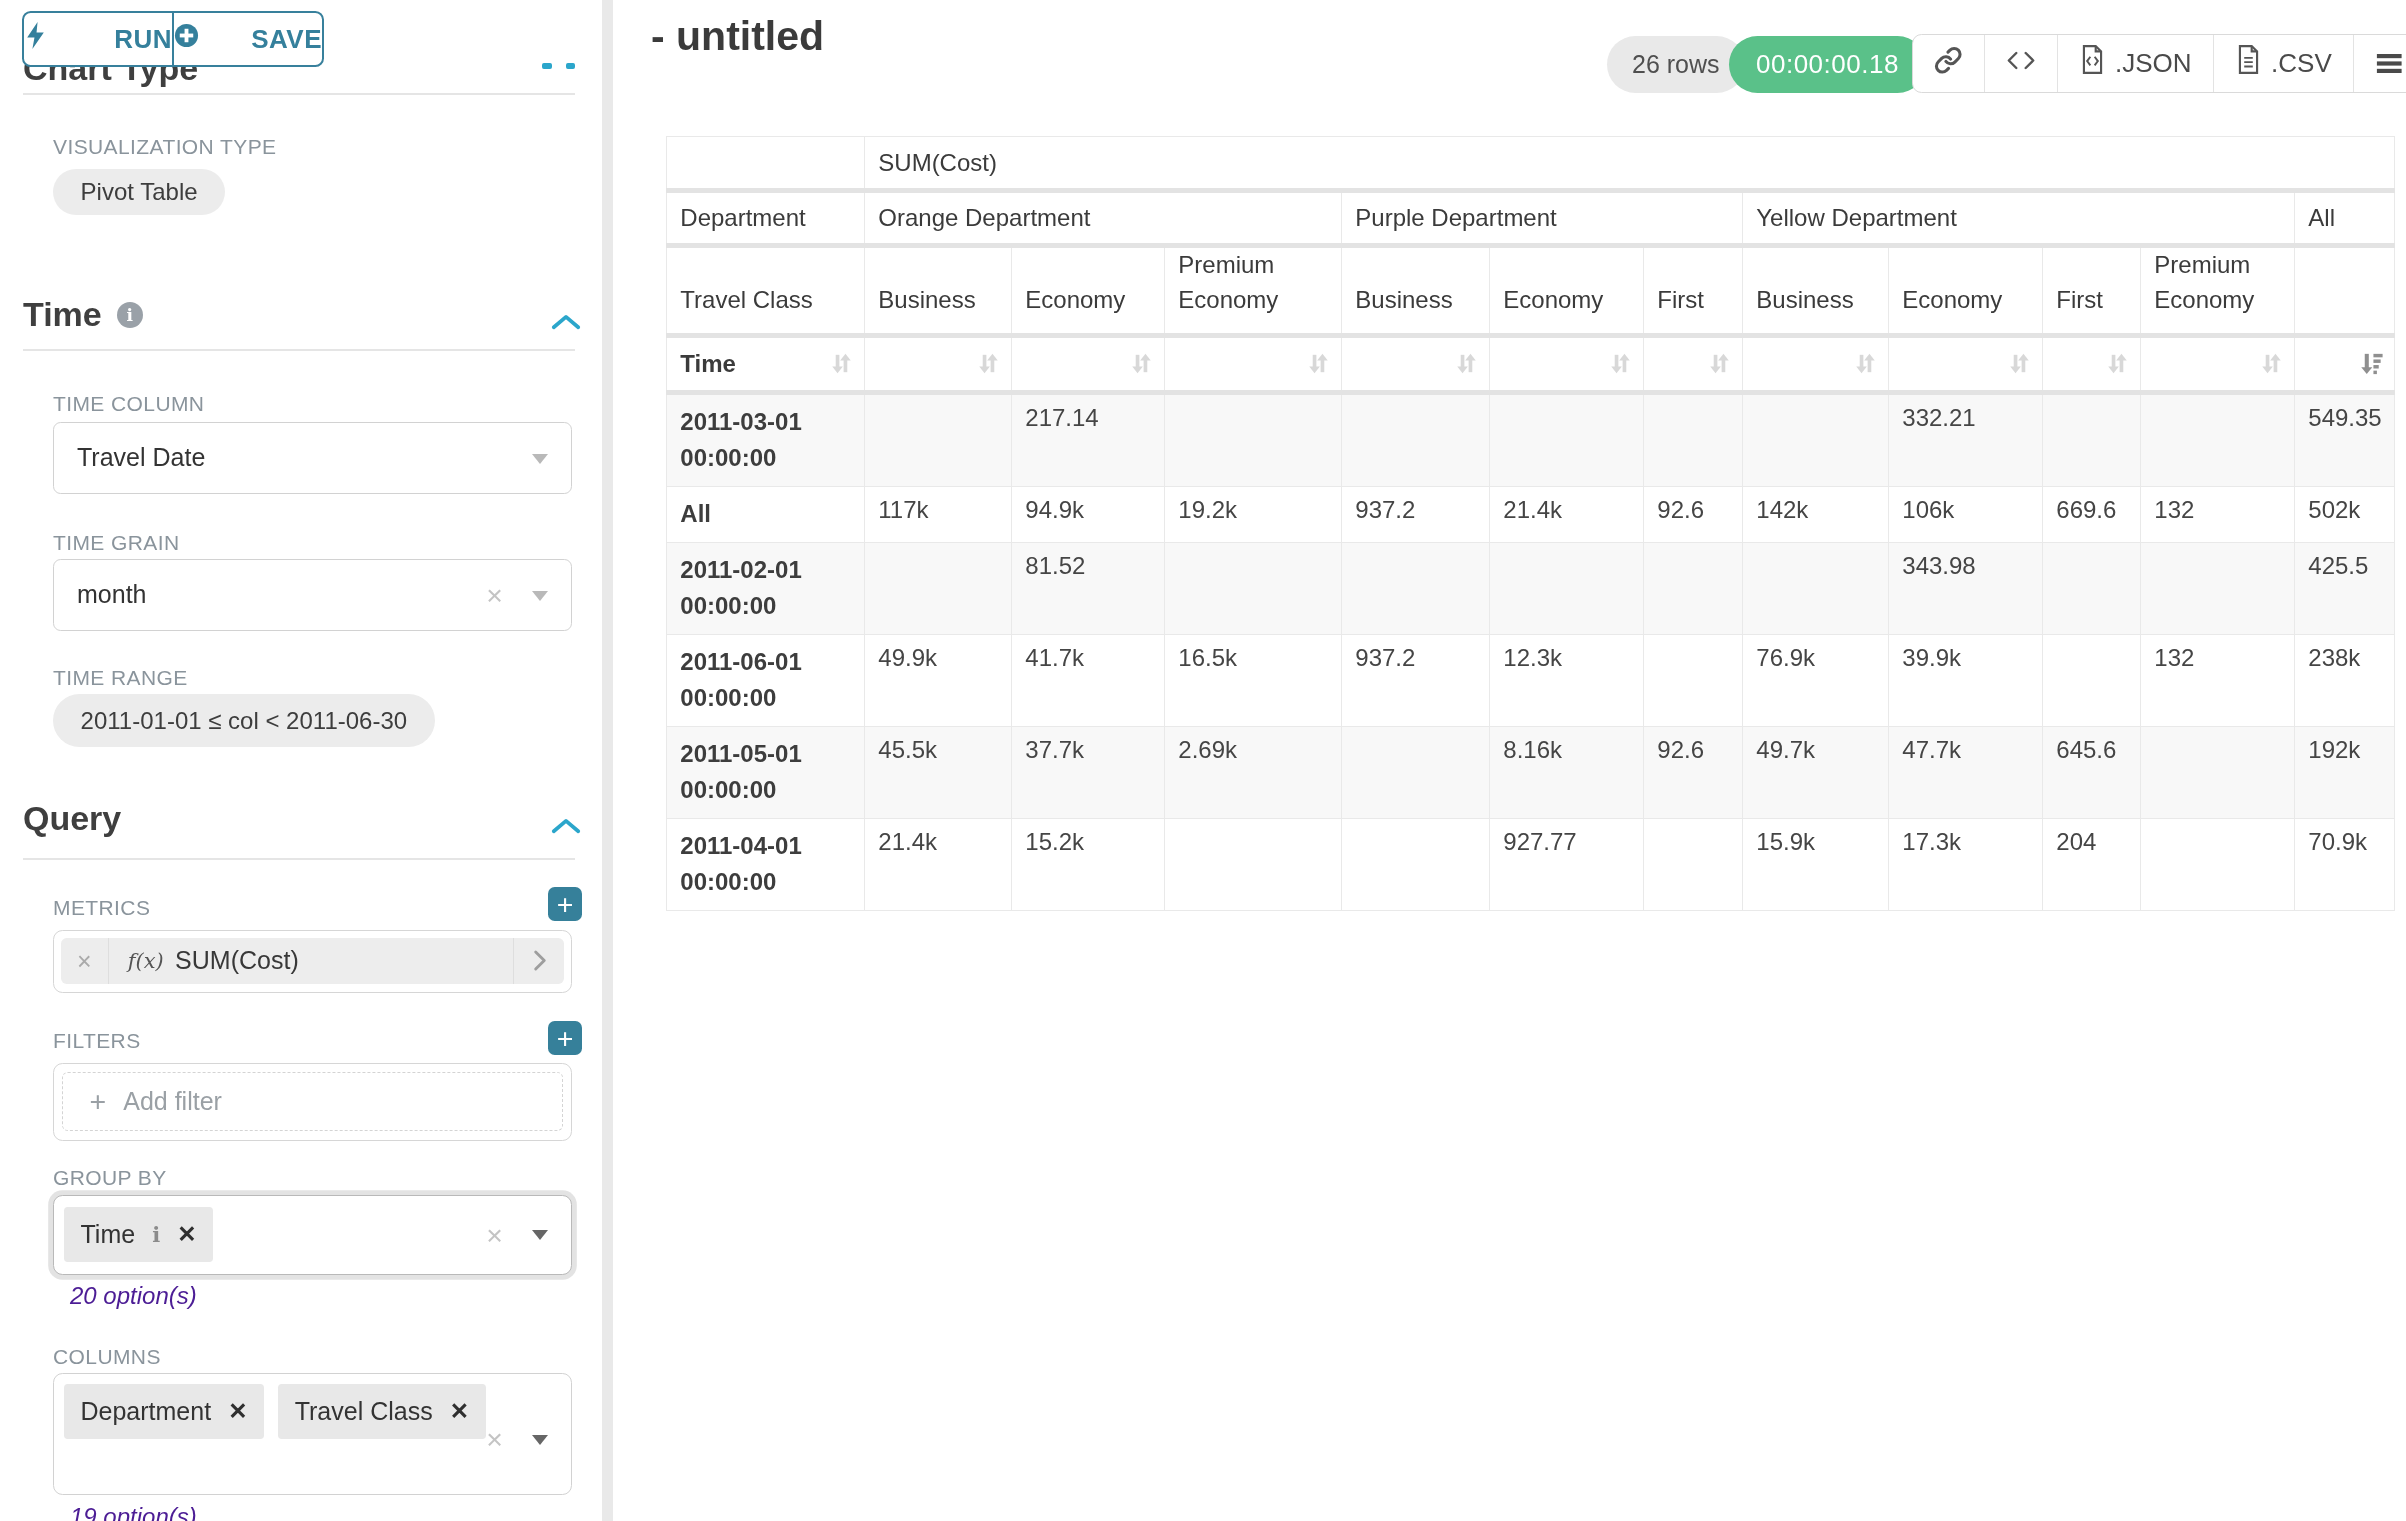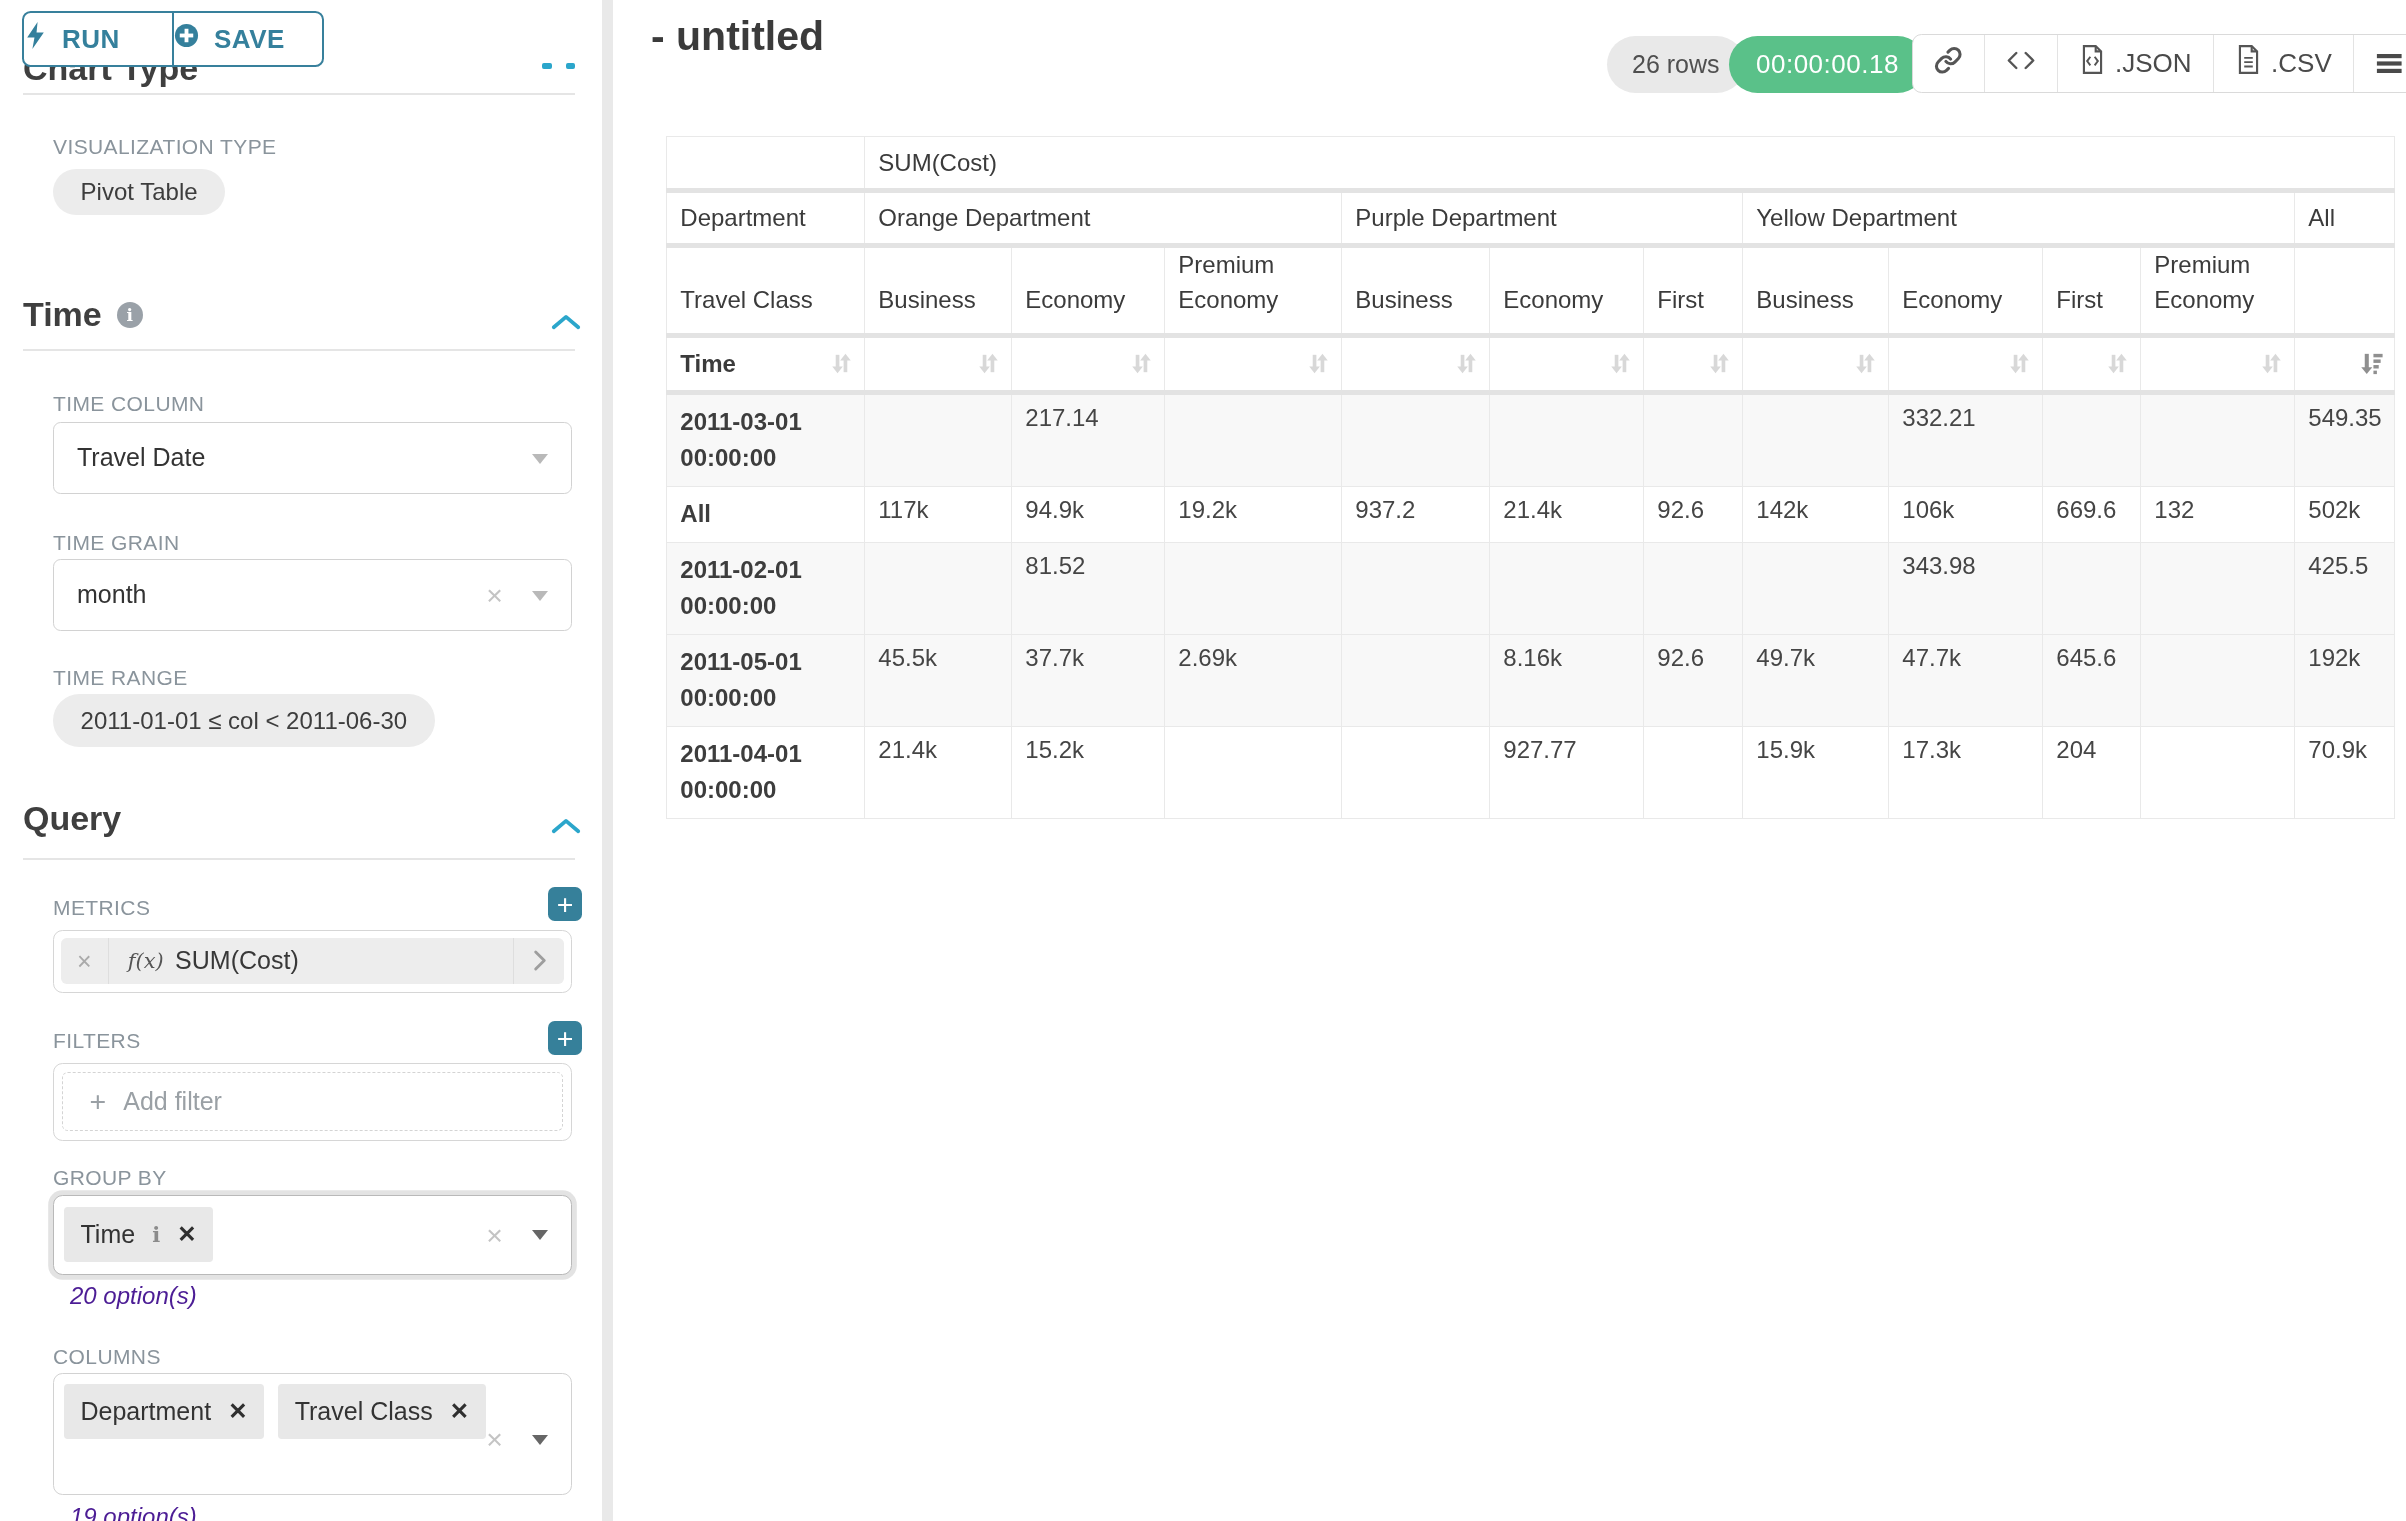--- a/index.html
+++ b/index.html
@@ -13,21 +13,21 @@
 
   .chart-type-title { left:23px; top:49px; font-size:34px; color:#3f3f3f; z-index:1; }
   .section-title { left:23px; font-size:34px; color:#3f3f3f; display:flex; align-items:center; gap:15px; }
   .info-dot { width:26px; height:26px; border-radius:50%; background:#9aa1a8; color:#fff;
     font-size:17px; font-weight:700; display:inline-flex; align-items:center; justify-content:center;
     font-family:"DejaVu Serif", serif; }
   .section-chevron { left:550px; width:32px; height:21px; }
 
   .run-save { left:22px; top:11.4px; width:302px; height:56px; display:flex; z-index:2;
     background:#fff; border:2.9px solid #38809c; border-radius:8.6px; }
-  .rs-btn { flex:1; display:flex; align-items:center; justify-content:flex-start; gap:15px;
+  .rs-btn { flex:1; display:flex; align-items:center; justify-content:space-between; gap:15px;
     color:#35809c; font-size:26px; font-weight:700; letter-spacing:0.5px; background:transparent;
     border:none; cursor:pointer; font-family:inherit; }
   .rs-btn + .rs-btn { border-left:2.9px solid #38809c; }
 
   .handle-dots { left:542px; top:63px; display:flex; gap:14.3px; }
   .handle-dots span { width:9.5px; height:5.7px; background:#2ba6cb; border-radius:1.9px; }
 
   .divider { left:23px; width:552px; height:1.9px; background:#e5e5e5; }
 
   .ctl-label { left:53px; font-size:21px; color:#8a949c; letter-spacing:0.4px; }
@@ -491,20 +491,34 @@
             <td></td>
             <td></td>
             <td></td>
             <td></td>
             <td></td>
             <td>343.98</td>
             <td></td>
             <td></td>
             <td>425.5</td>
           </tr>
+          <tr style="height:82px">
+            <th>2011-06-01 00:00:00</th>
+            <td>49.9k</td>
+            <td>41.7k</td>
+            <td>16.5k</td>
+            <td>937.2</td>
+            <td>12.3k</td>
+            <td></td>
+            <td>76.9k</td>
+            <td>39.9k</td>
+            <td></td>
+            <td>132</td>
+            <td>238k</td>
+          </tr>
           <tr class="stripe" style="height:84px">
             <th>2011-05-01 00:00:00</th>
             <td>45.5k</td>
             <td>37.7k</td>
             <td>2.69k</td>
             <td></td>
             <td>8.16k</td>
             <td>92.6</td>
             <td>49.7k</td>
             <td>47.7k</td>

